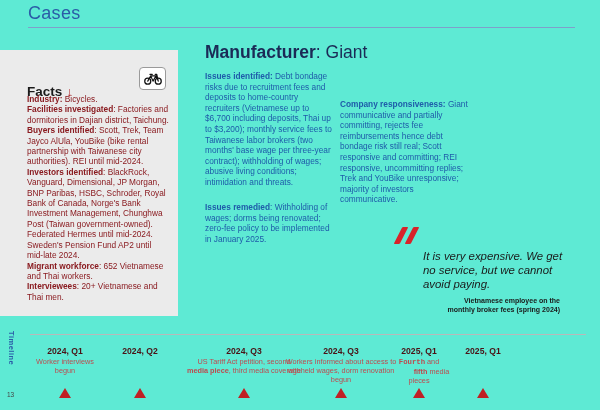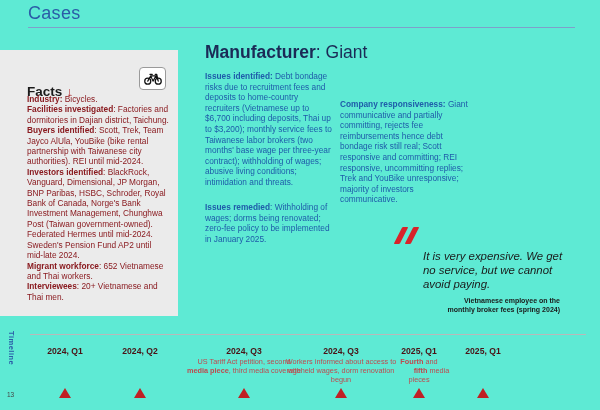--- a/index.html
+++ b/index.html
@@ -229,39 +229,40 @@
   <div class="quote-attr">
     <div>Vietnamese employee on the</div>
     <div>monthly broker fees (spring 2024)</div>
   </div>
 
   <div class="timeline-rule"></div>
   <div class="timeline-label">Timeline</div>
 
   <div class="tl-entry tl-e1">
     <div class="tl-date">2024, Q1</div>
+    <div class="tl-desc"><span>Worker interviews begun</span></div>
     <div class="tl-tri"></div>
   </div>
   <div class="tl-entry tl-e2">
     <div class="tl-date">2024, Q2</div>
     <div class="tl-tri"></div>
   </div>
   <div class="tl-entry tl-e3">
     <div class="tl-date">2024, Q3</div>
     <div class="tl-desc"><span>US Tariff Act petition, second </span><span style="font-weight: 700;">media piece</span><span>, third </span><span style="font-weight: 400;">media coverage</span></div>
     <div class="tl-tri"></div>
   </div>
   <div class="tl-entry tl-e4">
     <div class="tl-date">2024, Q3</div>
     <div class="tl-desc"><span>Workers informed about access to withheld wages, dorm renovation begun</span></div>
     <div class="tl-tri"></div>
   </div>
   <div class="tl-entry tl-e5">
     <div class="tl-date">2025, Q1</div>
-    <div class="tl-desc"><span style="font-weight: 700;">Fourth</span><span> and </span><span style="font-weight: 700; margin-left: 25px;">fifth</span><span> media pieces</span></div>
+    <div class="tl-desc"><span style="font-weight: 700; font-family: Liberation Mono, monospace;">Fourth</span><span> and </span><span style="font-weight: 700; margin-left: 25px;">fifth</span><span> media pieces</span></div>
     <div class="tl-tri"></div>
   </div>
   <div class="tl-entry tl-e6">
     <div class="tl-date">2025, Q1</div>
     <div class="tl-tri"></div>
   </div>
 
   <div class="page-no">13</div>
 
 </div>

